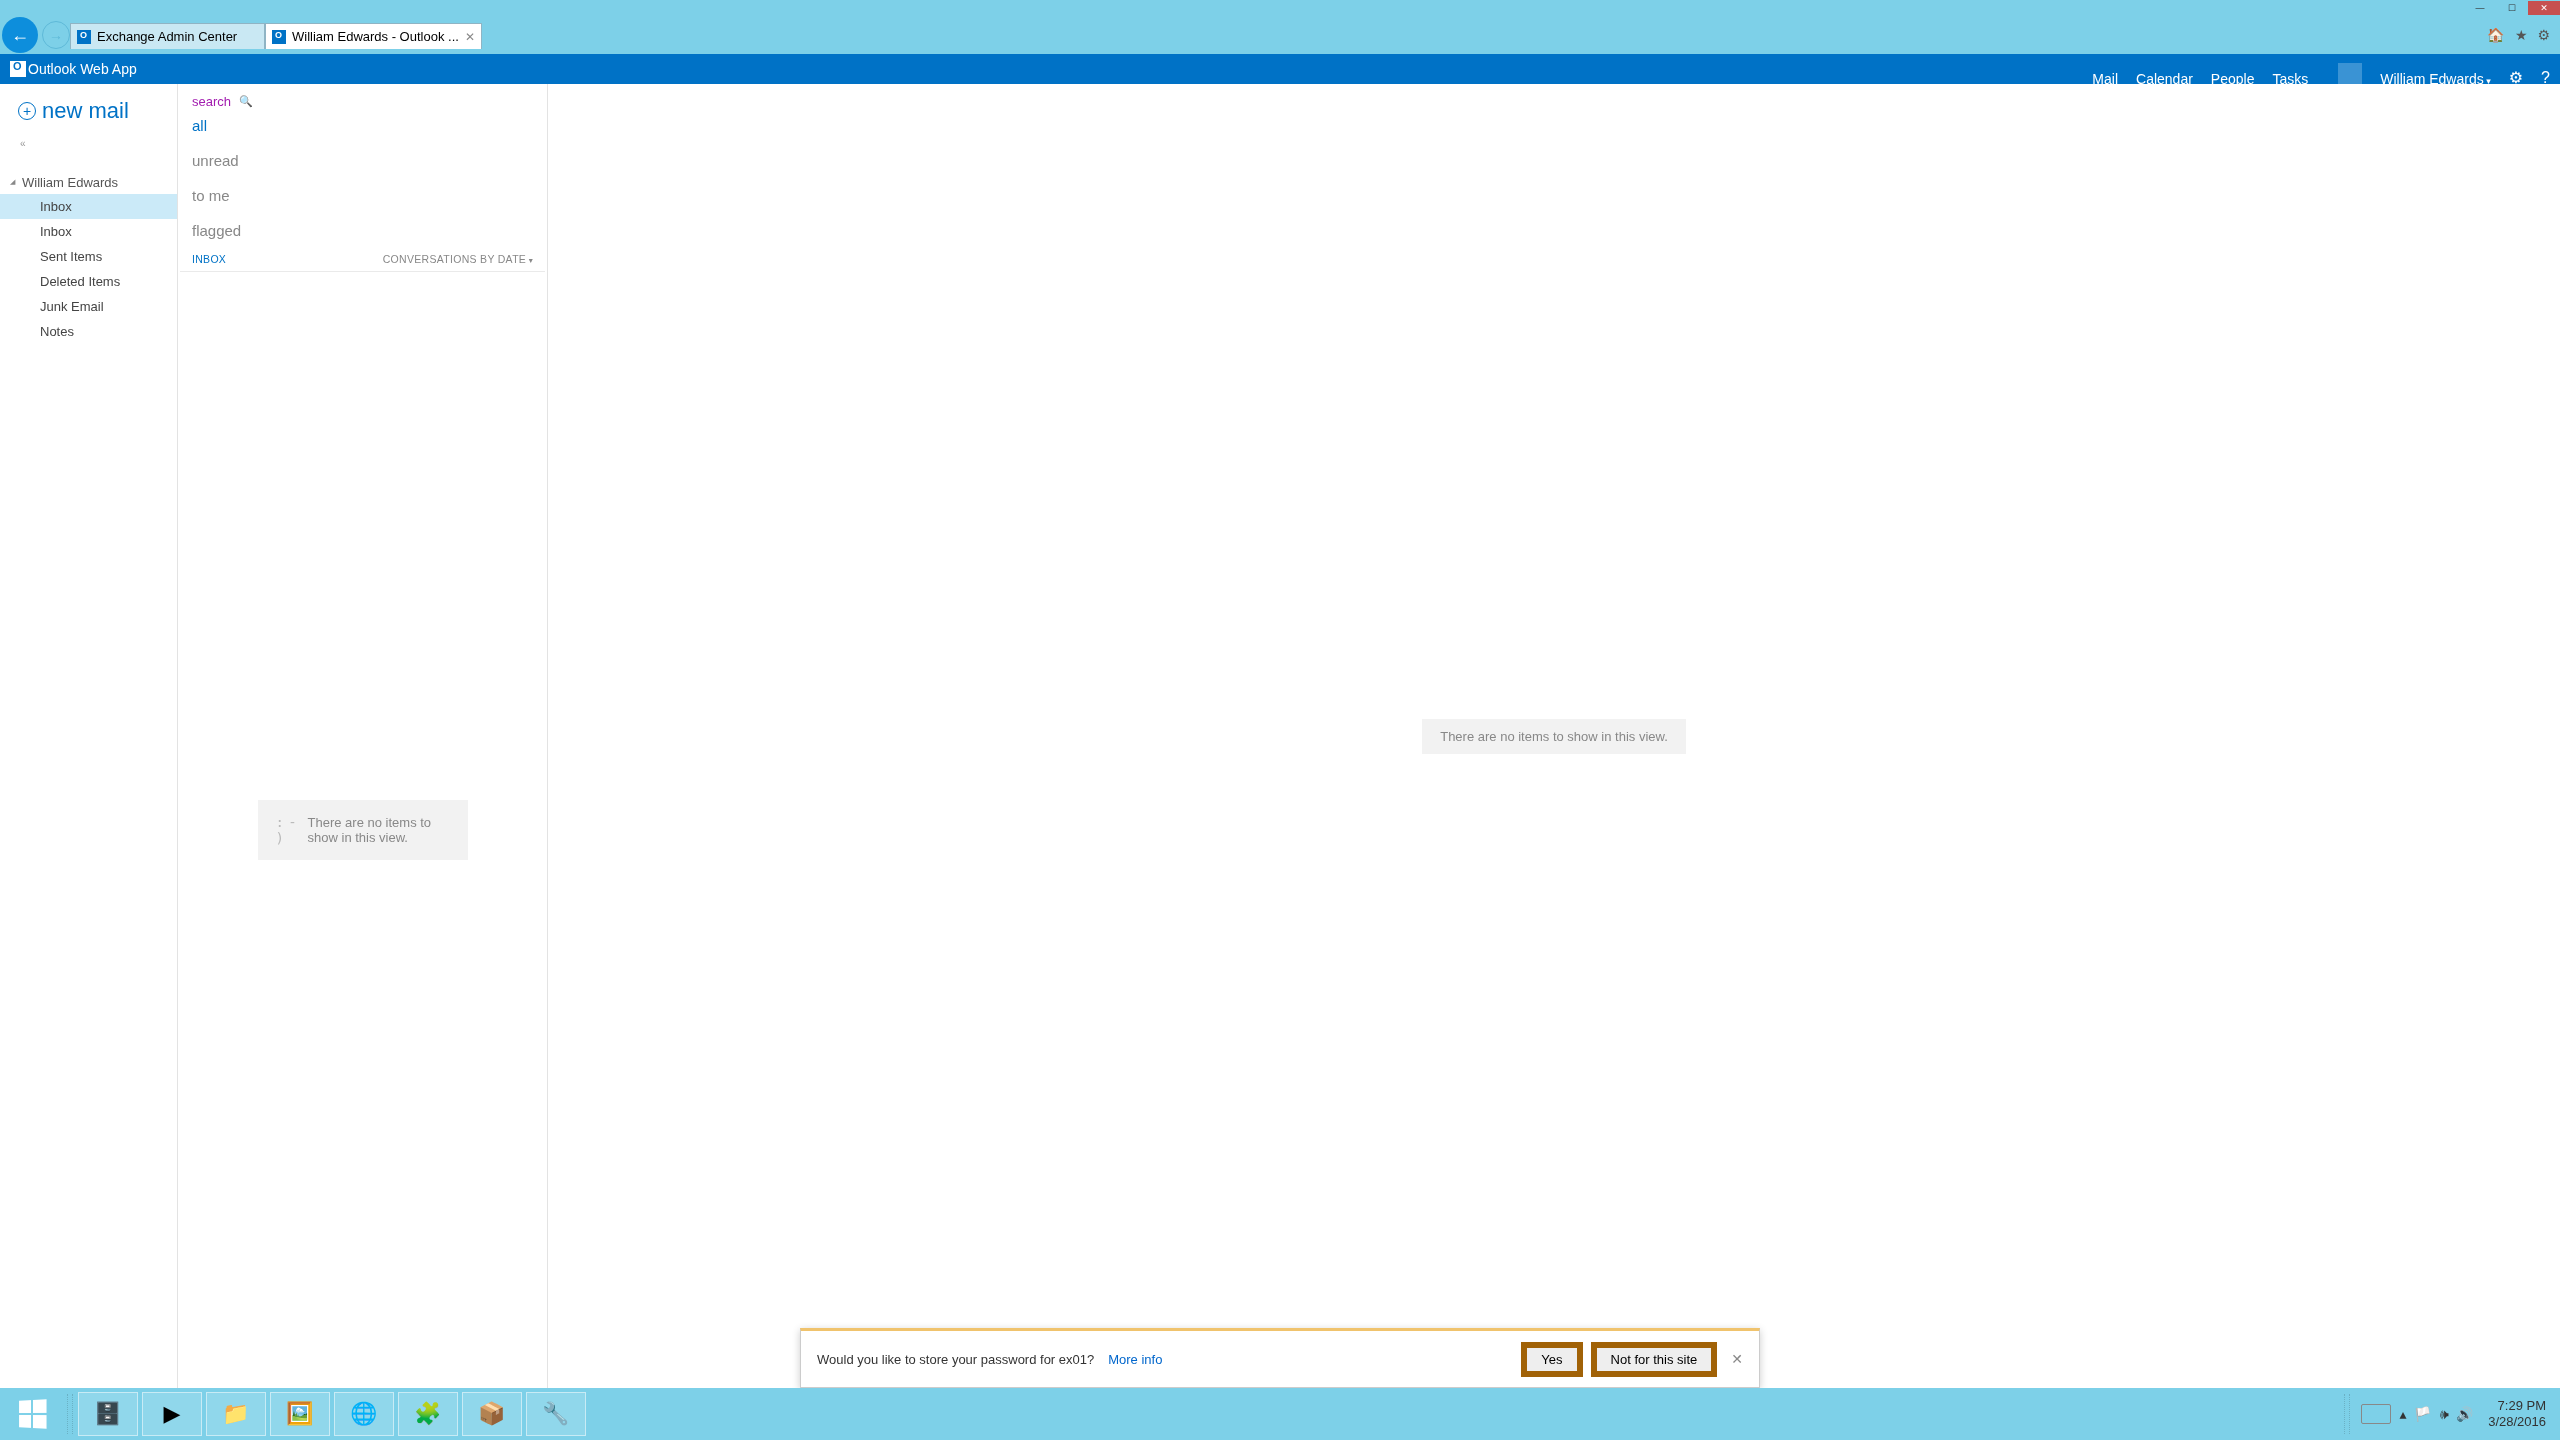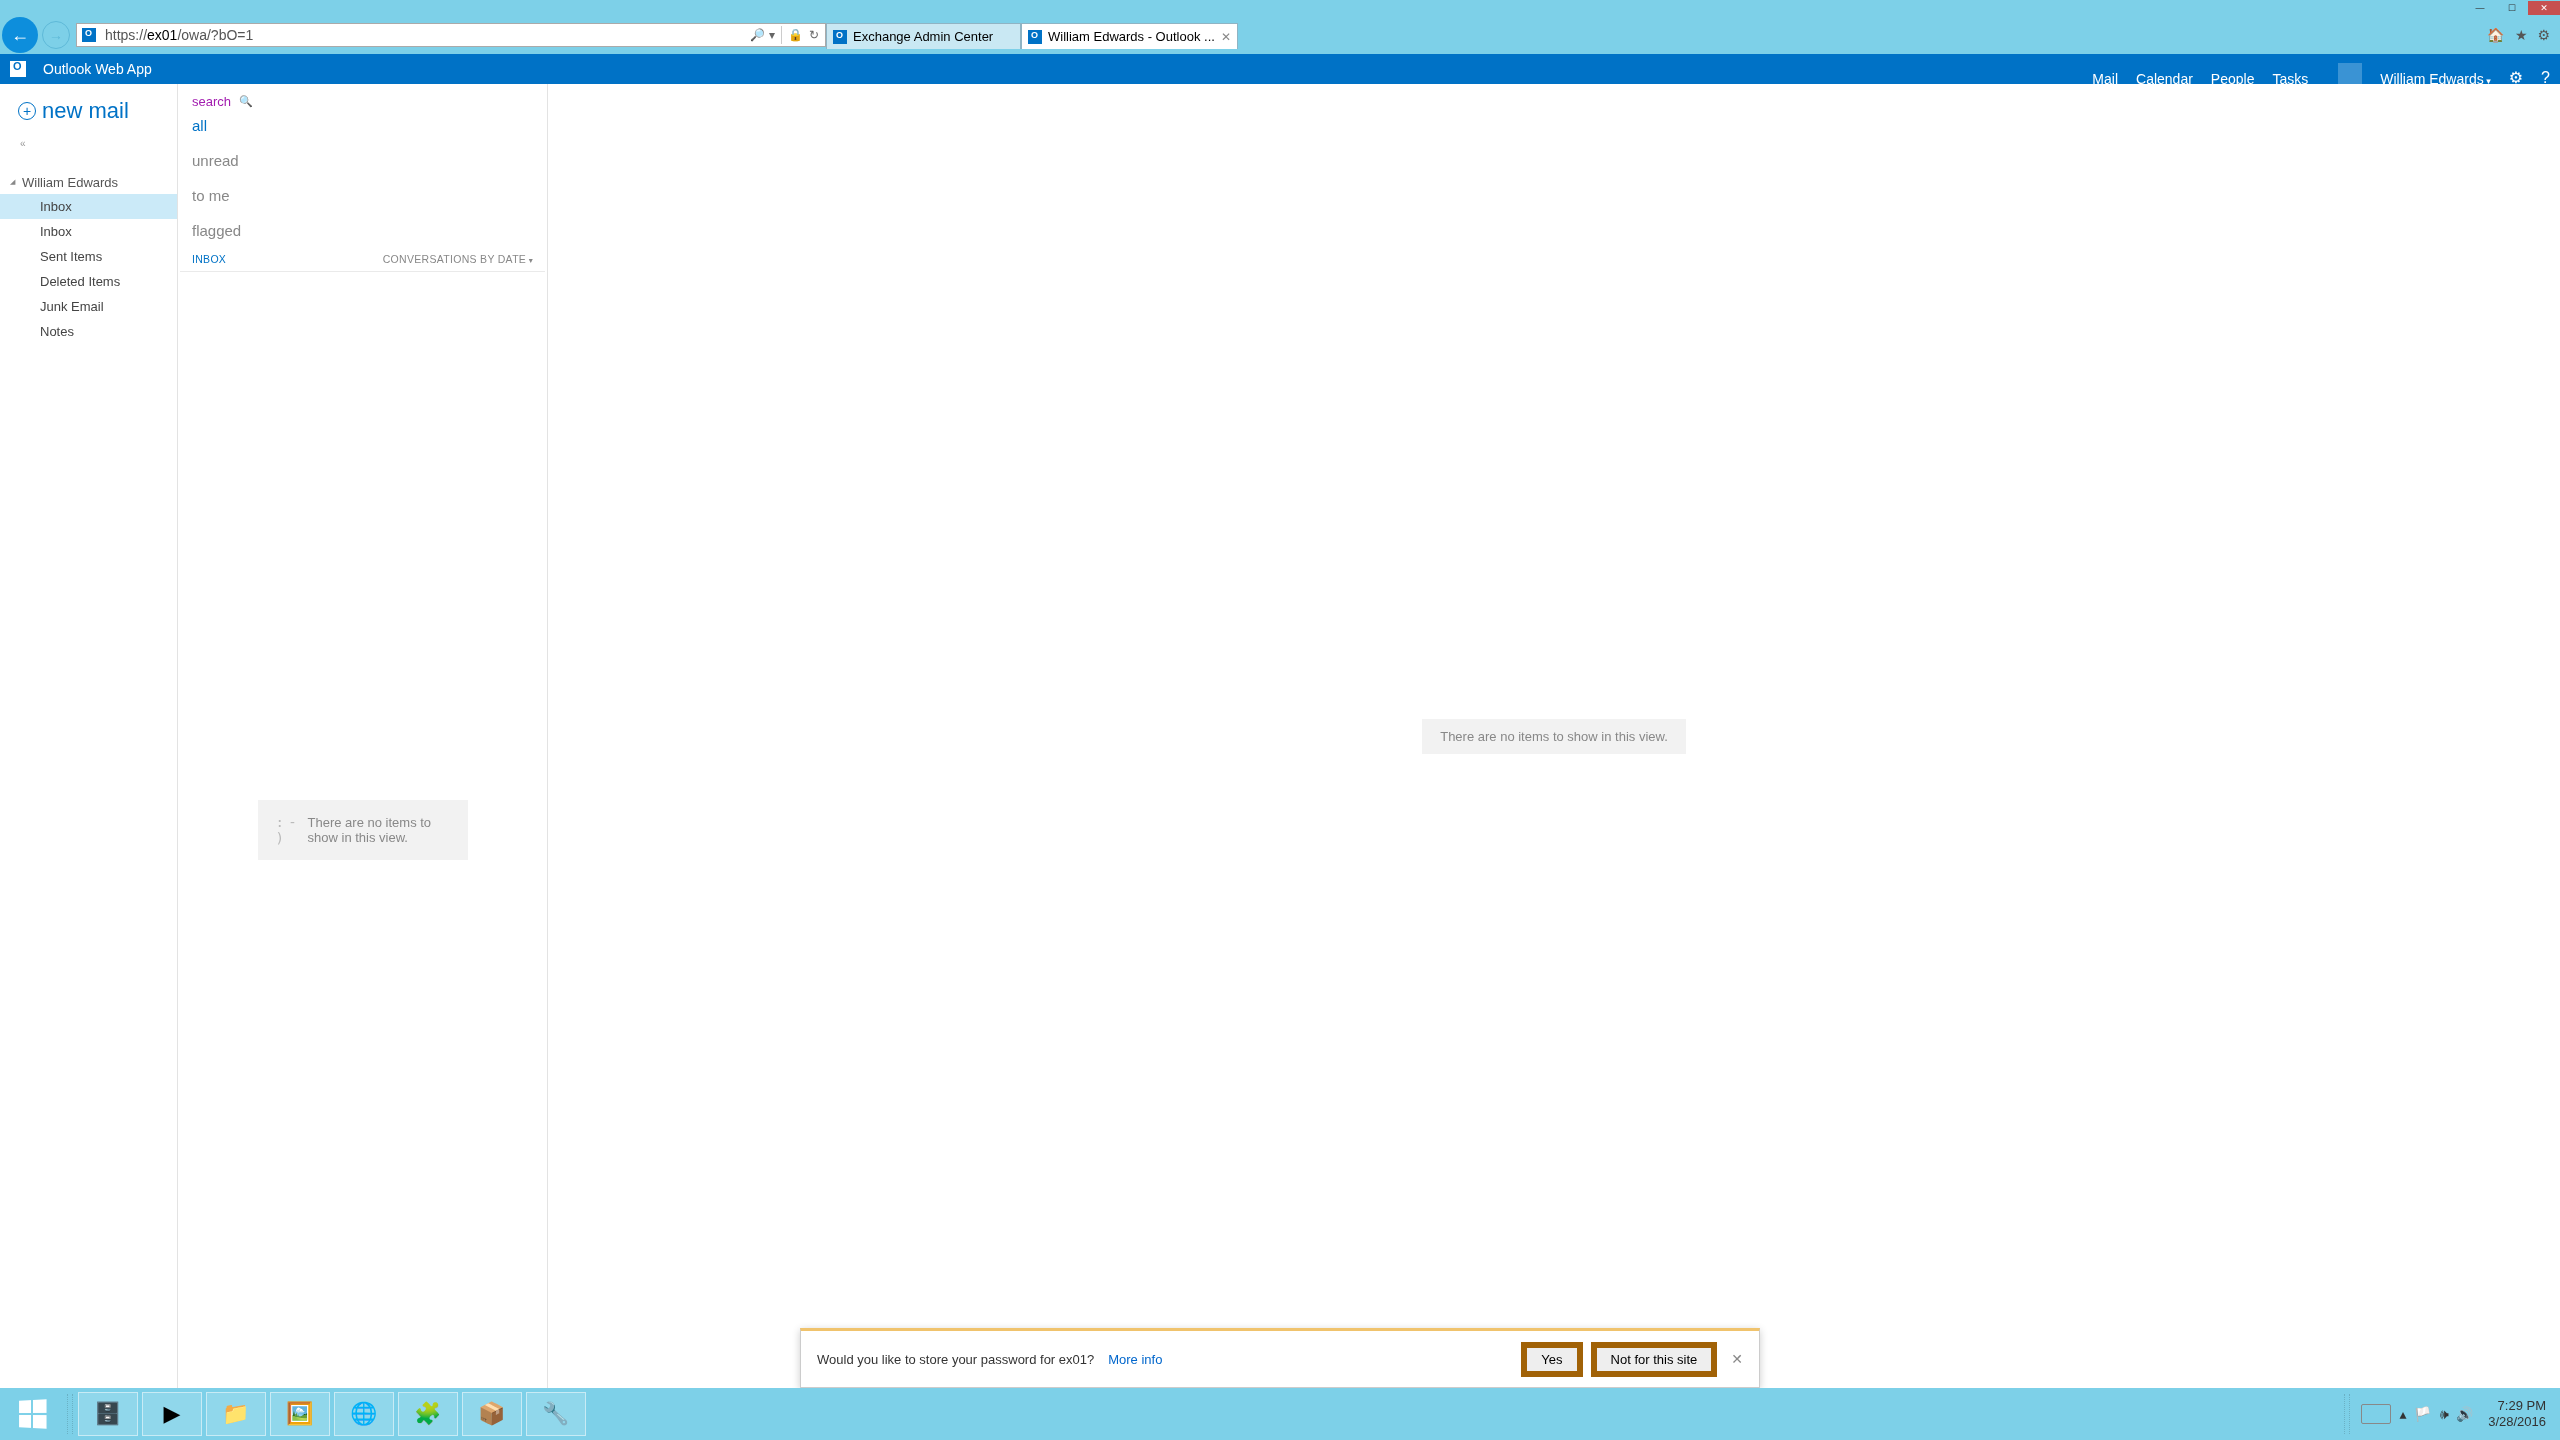--- a/index.html
+++ b/index.html
@@ -56,21 +56,21 @@
 .tab-close { margin-left: auto; color: #888; font-size: 12px; }
 
 .ie-right { margin-left: auto; display: flex; gap: 10px; padding-right: 10px; color: #555; font-size: 14px; }
 
 
 .owa-header {
   position: absolute; top: 54px; left: 0; right: 0; height: 30px;
   background: #0072c6; color: #fff; display: flex; align-items: center;
   font-size: 14px; padding: 0 10px;
 }
-.owa-logo { display: flex; align-items: center; gap: 17px; font-size: 14px; }
+.owa-logo { display: flex; align-items: center; gap: 2px; font-size: 14px; }
 .owa-logo-icon { width: 16px; height: 16px; background: #fff; display: inline-block; position: relative; }
 .owa-logo-icon::after { content: "O"; color: #0072c6; font-size: 11px; font-weight: bold; position: absolute; top: -1px; left: 3px;}
 .owa-nav { margin-left: auto; display: flex; align-items: flex-end; gap: 18px; font-size: 14px; margin-top: 12px; }
 .owa-nav-item.active { position: relative; }
 .owa-nav-item.active::after { content:""; position:absolute; bottom:-8px; left:50%; transform:translateX(-50%); border:4px solid transparent; border-bottom-color:#fff;}
 .owa-avatar { width: 24px; height: 24px; background: #3a93d4; margin-left: 12px; }
 .owa-user-name::after { content: " ▾"; font-size: 9px; }
 .owa-gear, .owa-help { font-size: 16px; }
 
 
@@ -147,34 +147,20 @@
 
 <div class="window-chrome">
   <div class="win-btn min"></div>
   <div class="win-btn max"></div>
   <div class="win-btn close"></div>
 </div>
 
 <div class="ie-toolbar">
   <div class="nav-back">←</div>
   <div class="nav-fwd">→</div>
-  <div class="url-bar">
-    <span class="url-favicon">
-        <span class="owa-icon"></span>
-      </span>
-    <span class="url-text">
-      <span>https://</span><span class="host">ex01</span><span>/owa/?bO=1</span>
-    </span>
-    <div class="url-right">
-      <span>🔎 ▾</span>
-      <span class="url-sep"></span>
-      <span>🔒</span>
-      <span>↻</span>
-    </div>
-  </div>
   <div class="tabs-row">
     <div class="tab">
       <span class="owa-icon"></span>
       <span>Exchange Admin Center</span>
     </div>
     <div class="tab active">
       <span class="owa-icon"></span>
       <span>William Edwards - Outlook ...</span>
       <span class="tab-close">✕</span>
     </div>

